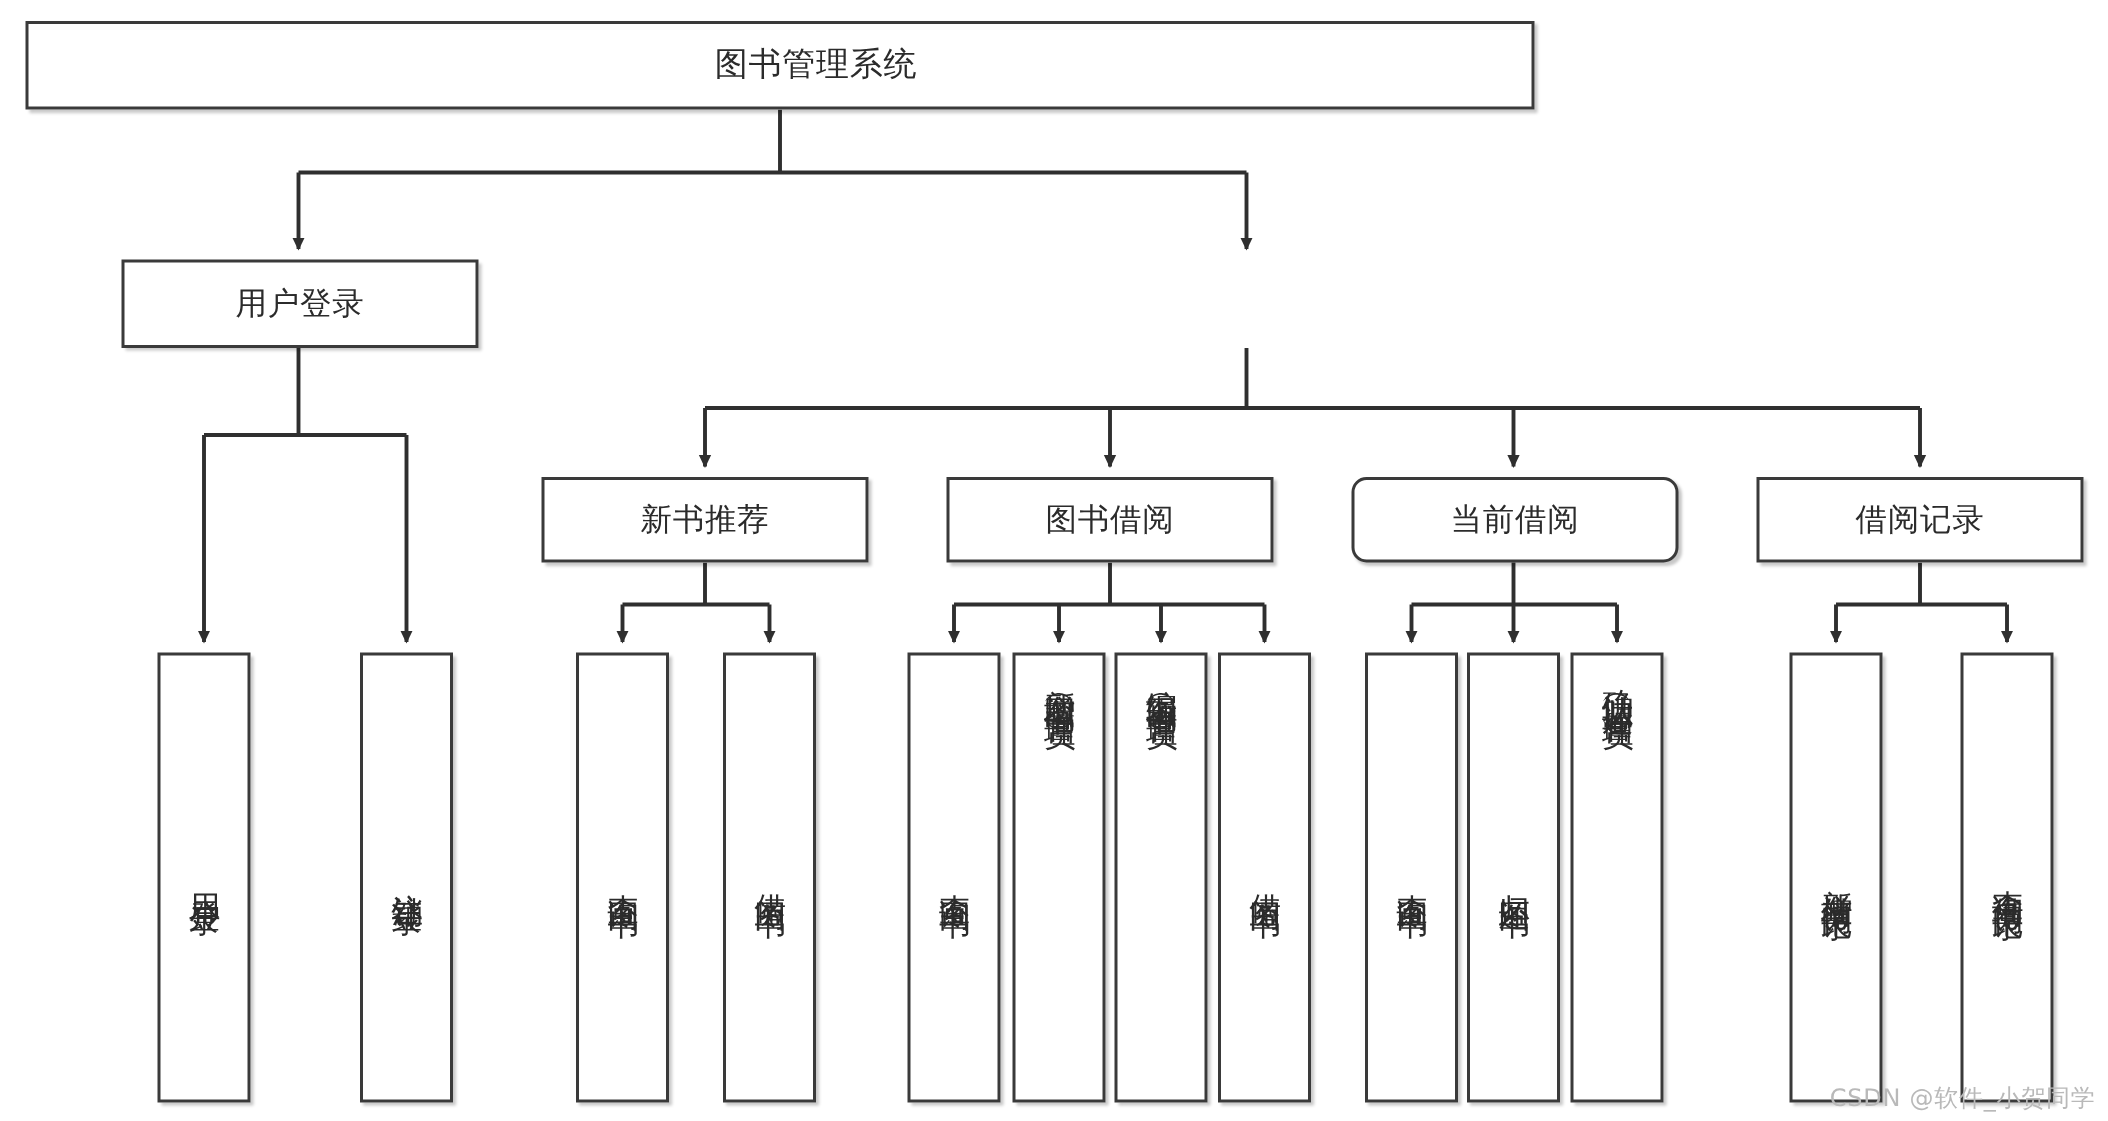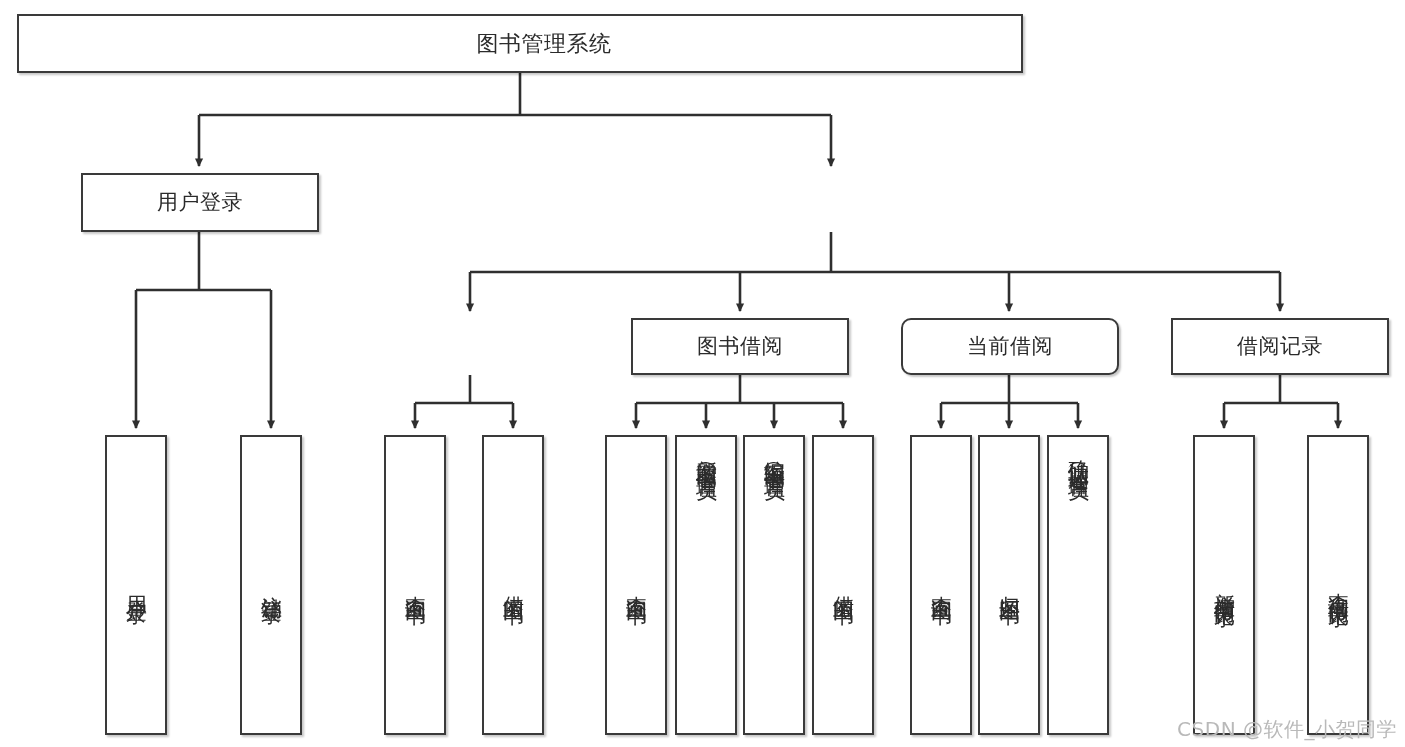--- a/index.html
+++ b/index.html
@@ -64,21 +64,21 @@
     white-space: pre;
   }
   .node.vertical.v-center {
     align-items: center;
     padding-top: 0;
   }
   #watermark {
     position: absolute;
     right: 8px;
     bottom: 4px;
-    font-size: 20px;
+    font-size: 16px;
     color: #b9b9b9;
     letter-spacing: 0.5px;
     white-space: nowrap;
     z-index: 5;
   }
 </style>
 </head>
 <body>
 
 <div id="diagram-root">
@@ -135,20 +135,23 @@
 
   <div class="node root horizontal" style="left:17px; top:14px; width:1006px; height:59px;padding-left:48px;">
     <span class="node-label">图书管理系统</span>
   </div>
 
   <div class="node horizontal" style="left:81px; top:173px; width:238px; height:59px;">
     <span class="node-label">用户登录</span>
   </div>
 
 
+  <div class="node horizontal" style="left:361px; top:318px; width:218px; height:57px;">
+    <span class="node-label">新书推荐</span>
+  </div>
 
   <div class="node horizontal" style="left:631px; top:318px; width:218px; height:57px;align-items:center;">
     <span class="node-label">图书借阅</span>
   </div>
 
   <div class="node horizontal" style="left:901px; top:318px; width:218px; height:57px;border-radius:10px;">
     <span class="node-label">当前借阅</span>
   </div>
 
   <div class="node horizontal" style="left:1171px; top:318px; width:218px; height:57px;">

